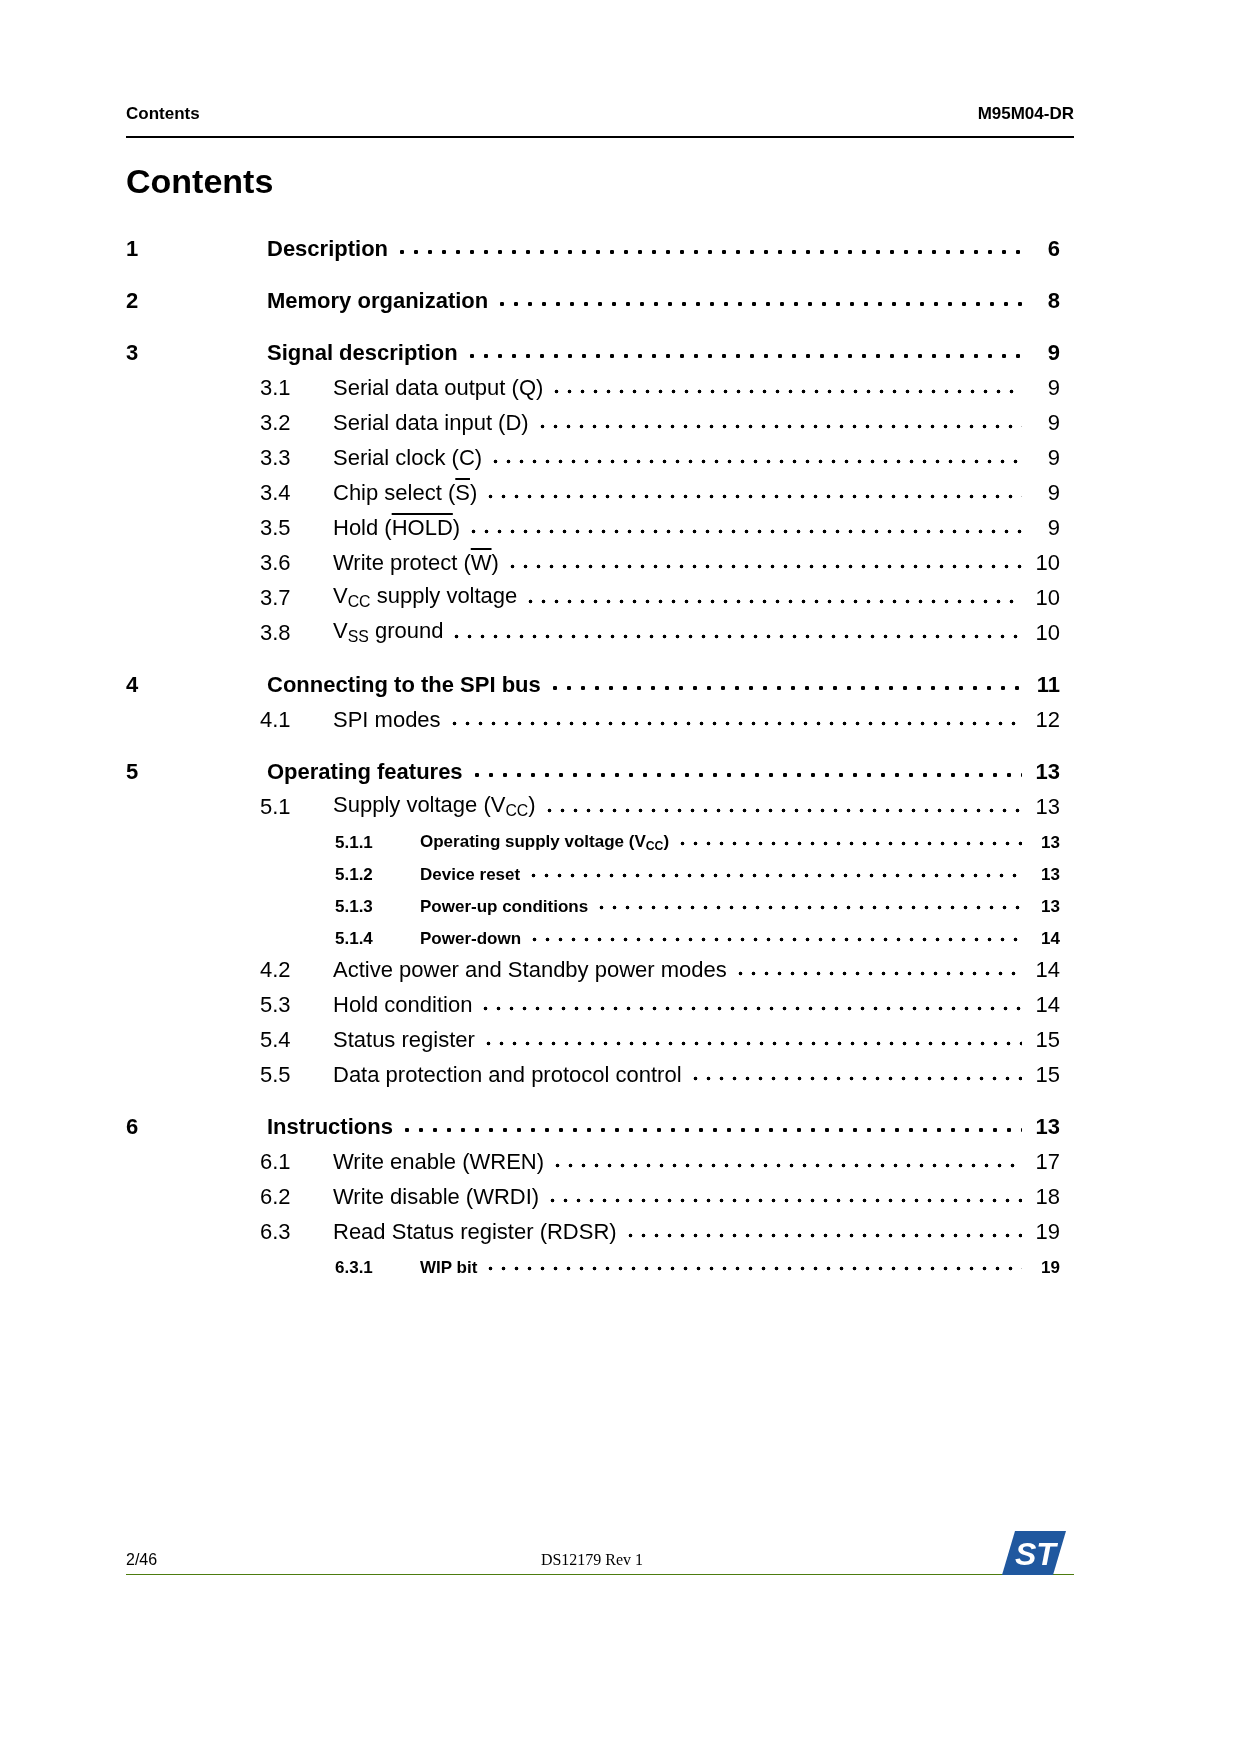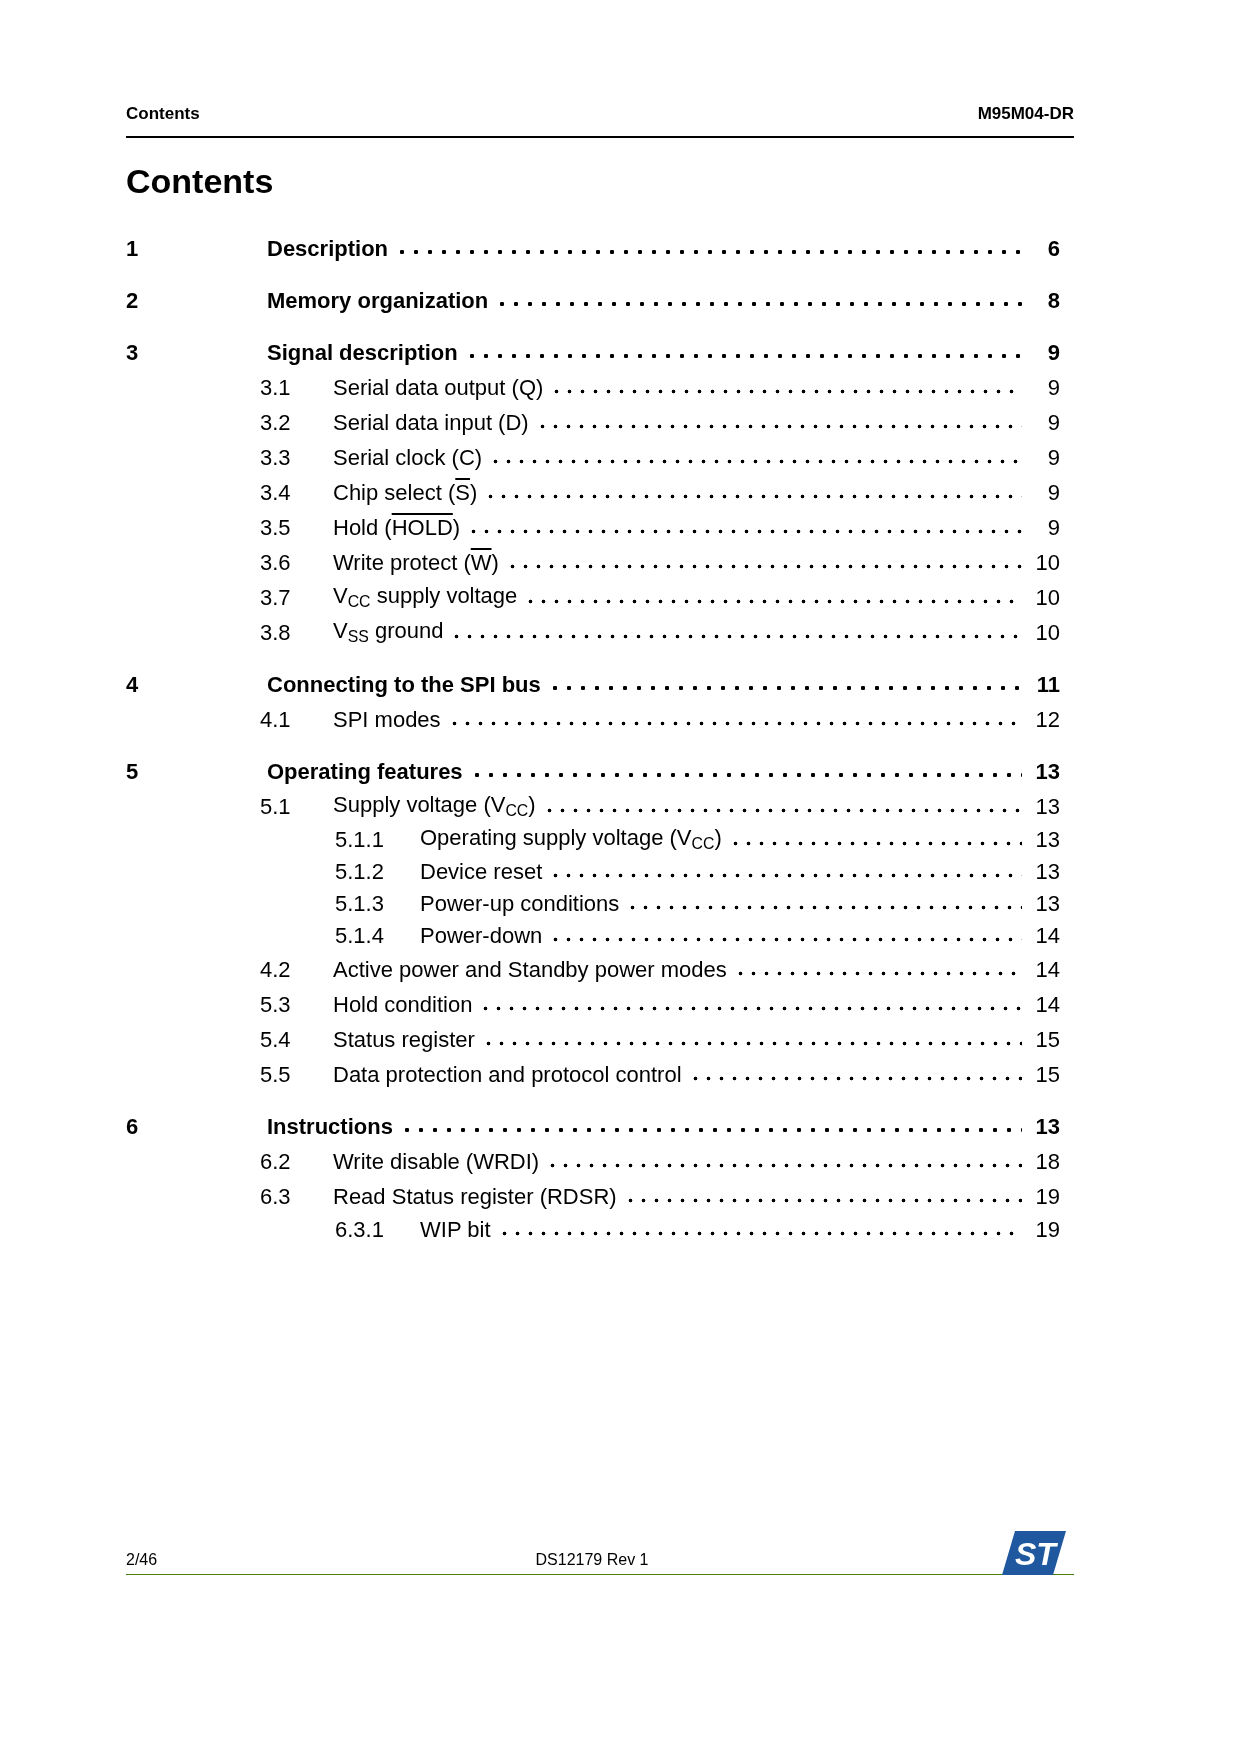--- a/index.html
+++ b/index.html
@@ -16,35 +16,35 @@
 
   
   .toc { margin-top:34px; padding-right:14px; }
   .row { display:flex; align-items:flex-end; }
   .num { flex:none; }
   .title { white-space:nowrap; }
   .l1 { font-weight:bold; font-size:22px; height:28px; margin-top:24px; margin-bottom:9px; }
   .l1 .num { width:141px; }
   .l2 { font-size:22px; height:26px; margin-bottom:9px; padding-left:134px;align-items:flex-end; }
   .l2 .num { width:73px; }
-  .l3 { font-size:22px; height:24px; margin-bottom:8px; padding-left:209px; }
+  .l3 { font-size:17px; height:24px; margin-bottom:8px; padding-left:209px;font-weight:bold; }
   .l3 .num { width:85px; }
   .leader { flex:1; height:13px; align-self:flex-end; margin:0 8px 3px 7px;
             background-image:radial-gradient(circle, #000 1.7px, transparent 2.1px);
             background-size:13px 13px; background-repeat:repeat-x; background-position:left center; }
   .l1 .leader { height:14px; background-image:radial-gradient(circle, #000 2px, transparent 2.4px);
                 background-size:14px 14px; }
   .page-num { flex:none; min-width:30px; text-align:right; }
   .over { text-decoration:overline; text-decoration-thickness:1.5px; }
   .sub { font-size:0.72em; vertical-align:-0.25em; letter-spacing:0; }
 
   
   .footer { position:absolute; left:126px; right:126px; top:1518px; height:56px; border-bottom:1px solid #4d7c0f; font-size:16px; }
   .footer-page { position:absolute; left:0; bottom:5px; }
-  .footer-doc { position:absolute; left:0; right:16px; bottom:5px; text-align:center; }
+  .footer-doc { position:absolute; left:0; right:16px; bottom:5px; text-align:center;font-family:Liberation Serif, serif; }
   .footer-logo { position:absolute; right:6px; bottom:-3px; width:68px; height:48px; }
 </style>
 </head>
 <body>
 
 <div class="page">
   <div class="inner">
     <div class="hdr">
       <span>Contents</span>
       <span>M95M04-DR</span>
@@ -190,20 +190,26 @@
           <span class="num">5.5</span>
           <span class="title"><span>Data protection and protocol control</span></span>
           <span class="leader"></span>
           <span class="page-num">15</span>
         </div>
         <div class="row l1">
           <span class="num">6</span>
           <span class="title"><span>Instructions</span></span>
           <span class="leader"></span>
           <span class="page-num">13</span>
+        </div>
+        <div class="row l2">
+          <span class="num">6.1</span>
+          <span class="title"><span>Write enable (WREN)</span></span>
+          <span class="leader"></span>
+          <span class="page-num">17</span>
         </div>
         <div class="row l2">
           <span class="num">6.2</span>
           <span class="title"><span>Write disable (WRDI)</span></span>
           <span class="leader"></span>
           <span class="page-num">18</span>
         </div>
         <div class="row l2">
           <span class="num">6.3</span>
           <span class="title"><span>Read Status register (RDSR)</span></span>

